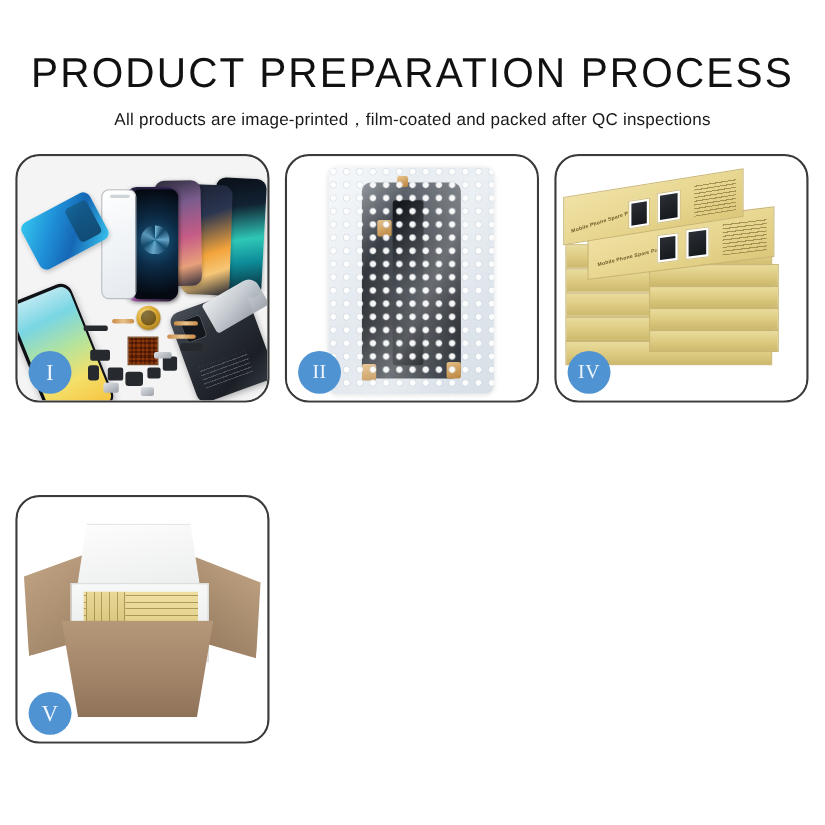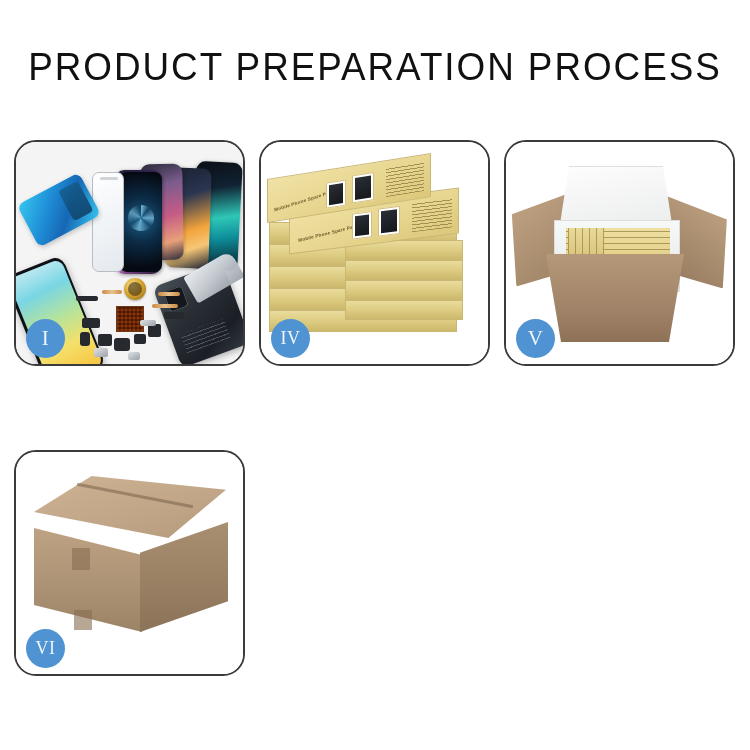--- a/index.html
+++ b/index.html
@@ -247,20 +247,21 @@
     clip-path:polygon(0% 28%, 100% 0%, 100% 72%, 0% 100%); }
   .c-tape { position:absolute; background:rgba(135,110,80,.6); }
 </style>
 </head>
 <body>
 
 <div id="page">
 
   <div class="header">
     <div class="title">PRODUCT PREPARATION PROCESS</div>
+    <div class="subtitle">All products are image-printed，film-coated and packed after QC inspections</div>
   </div>
 
   <div class="grid">
 
     <div class="card">
       <div class="photo p1">
         <div class="ph ph-a"></div>
         <div class="ph ph-b"></div>
         <div class="ph ph-c"></div>
         <div class="ph ph-d"></div>
@@ -287,20 +288,34 @@
           <div class="flex" style="left:86px;top:16px;width:22px;"></div>
           <div class="flex" style="left:30px;top:14px;width:20px;"></div>
           <div class="silver" style="left:22px;top:72px;width:14px;height:9px;"></div>
           <div class="silver" style="left:56px;top:76px;width:12px;height:8px;"></div>
           <div class="silver" style="left:68px;top:44px;width:16px;height:6px;"></div>
         </div>
       </div>
       <div class="badge">I</div>
     </div>
 
+    <div class="card">
+      <div class="photo p2">
+        <div class="bag">
+          <div class="inner2"></div>
+          <div class="ribbon"></div>
+          <div class="tab" style="left:44px;top:48px;"></div>
+          <div class="tab" style="left:30px;bottom:12px;"></div>
+          <div class="tab" style="right:30px;bottom:14px;"></div>
+          <div class="tab" style="left:62px;top:8px;width:10px;height:10px;"></div>
+          <div class="sheen"></div>
+        </div>
+      </div>
+      <div class="badge wide">II</div>
+    </div>
 
 
     <div class="card">
       <div class="photo p4">
 
         <div class="stk stk-side" style="left:8px;top:168px;width:188px;height:22px;"></div>
         <div class="stk stk-side" style="left:8px;top:146px;width:188px;height:22px;"></div>
         <div class="stk stk-side" style="left:8px;top:124px;width:188px;height:22px;"></div>
         <div class="stk stk-side" style="left:8px;top:102px;width:188px;height:22px;"></div>
         <div class="stk stk-side" style="left:8px;top:80px;width:188px;height:22px;"></div>
@@ -341,26 +356,15 @@
         <div class="k k-flapR"></div>
         <div class="foamL"></div>
         <div class="foamWall"></div>
         <div class="innerY"></div>
         <div class="innerY2"></div>
         <div class="k k-body"></div>
       </div>
       <div class="badge">V</div>
     </div>
 
-    <div class="card">
-      <div class="photo p6">
-        <div class="c-top"></div>
-        <div class="c-seam"></div>
-        <div class="c-left"></div>
-        <div class="c-right"></div>
-        <div class="c-tape" style="left:56px;top:96px;width:18px;height:22px;"></div>
-        <div class="c-tape" style="left:58px;top:158px;width:18px;height:20px;"></div>
-      </div>
-      <div class="badge wide">VI</div>
-    </div>
 
   </div>
 </div>
 
 </body></html>

